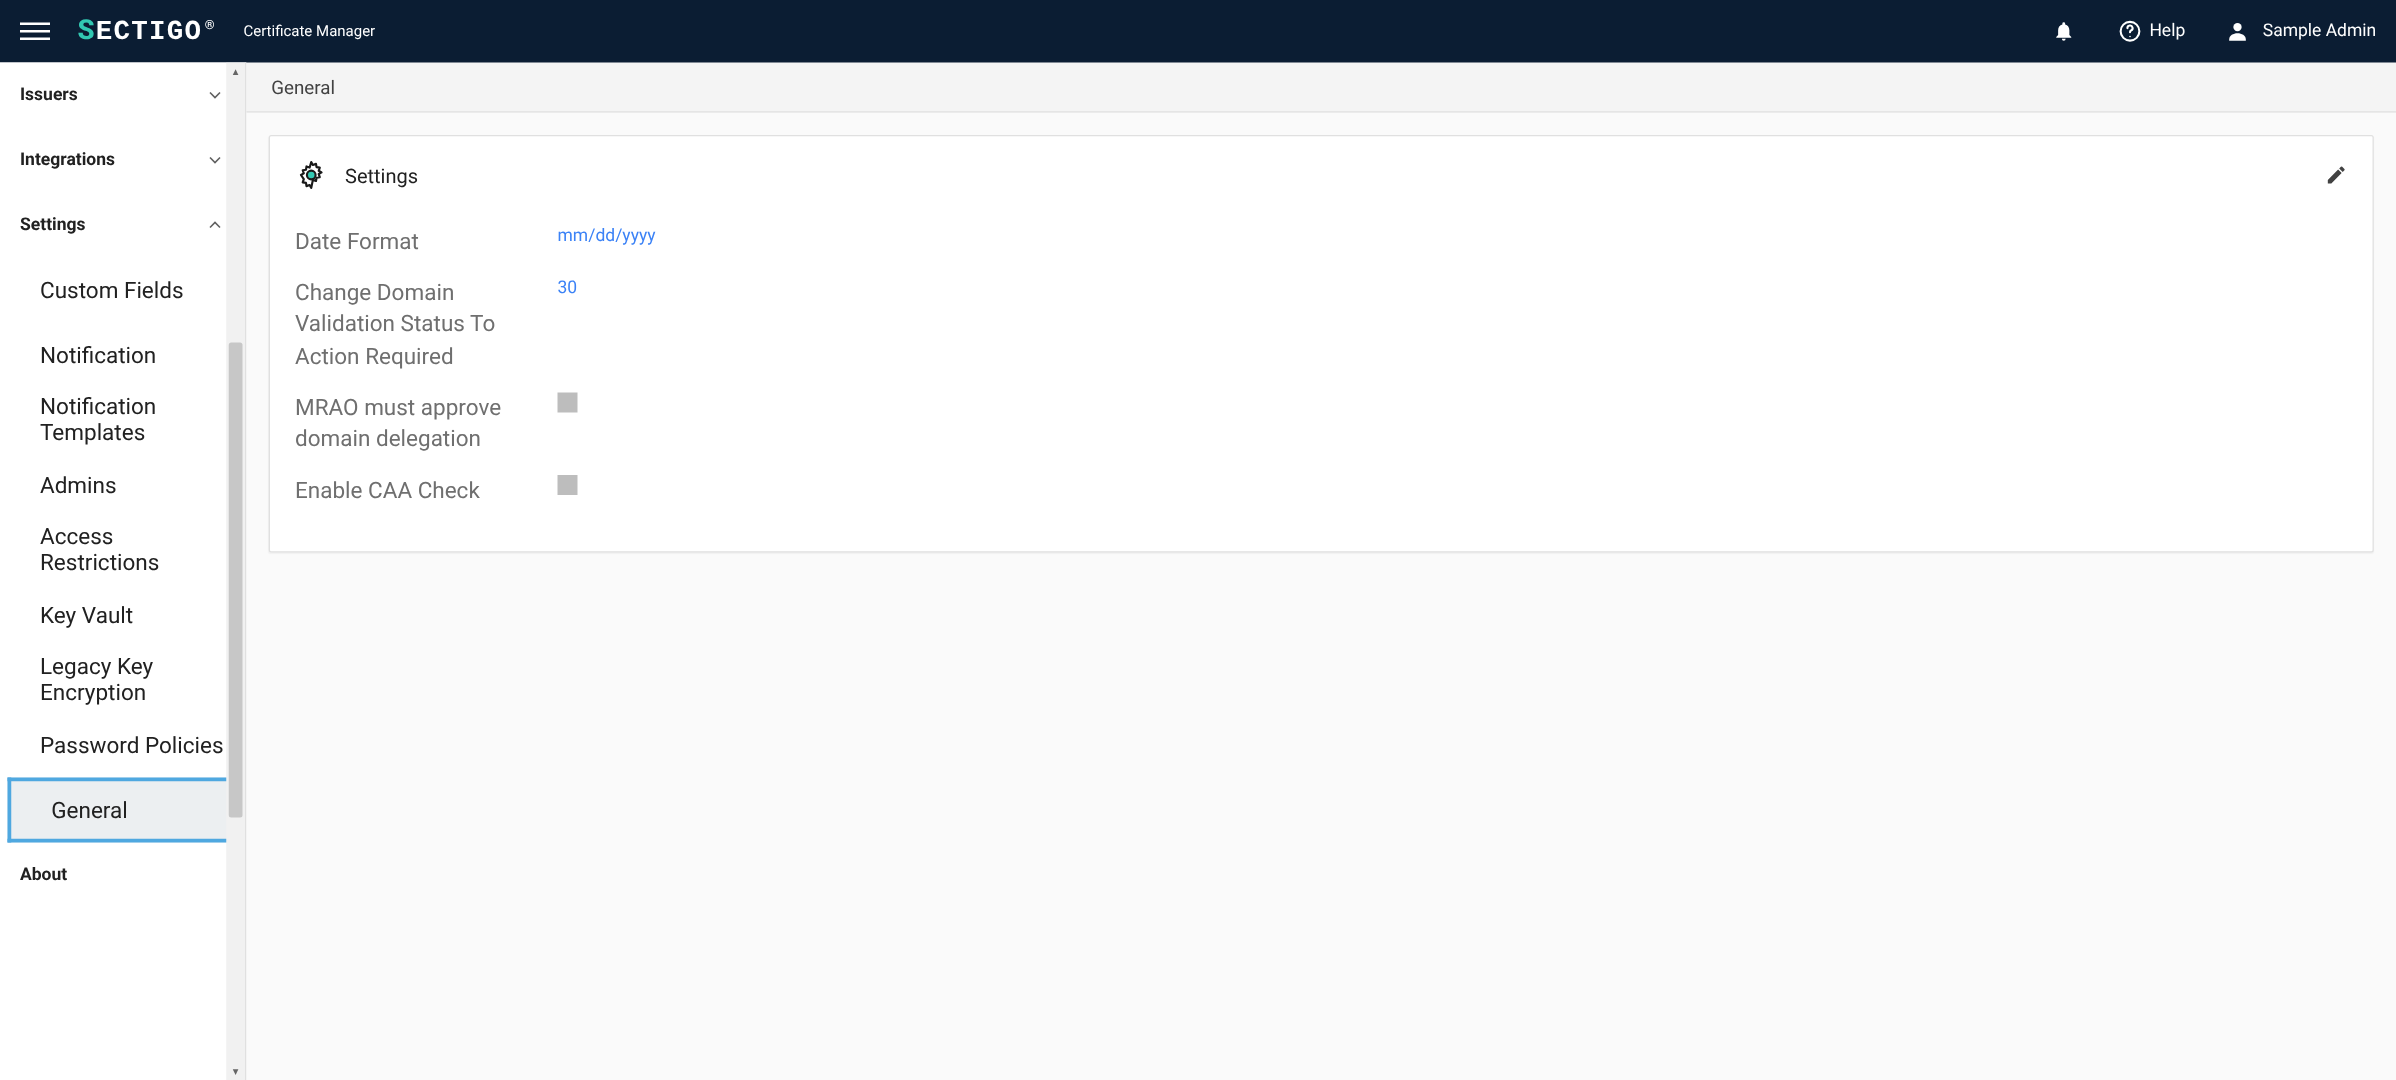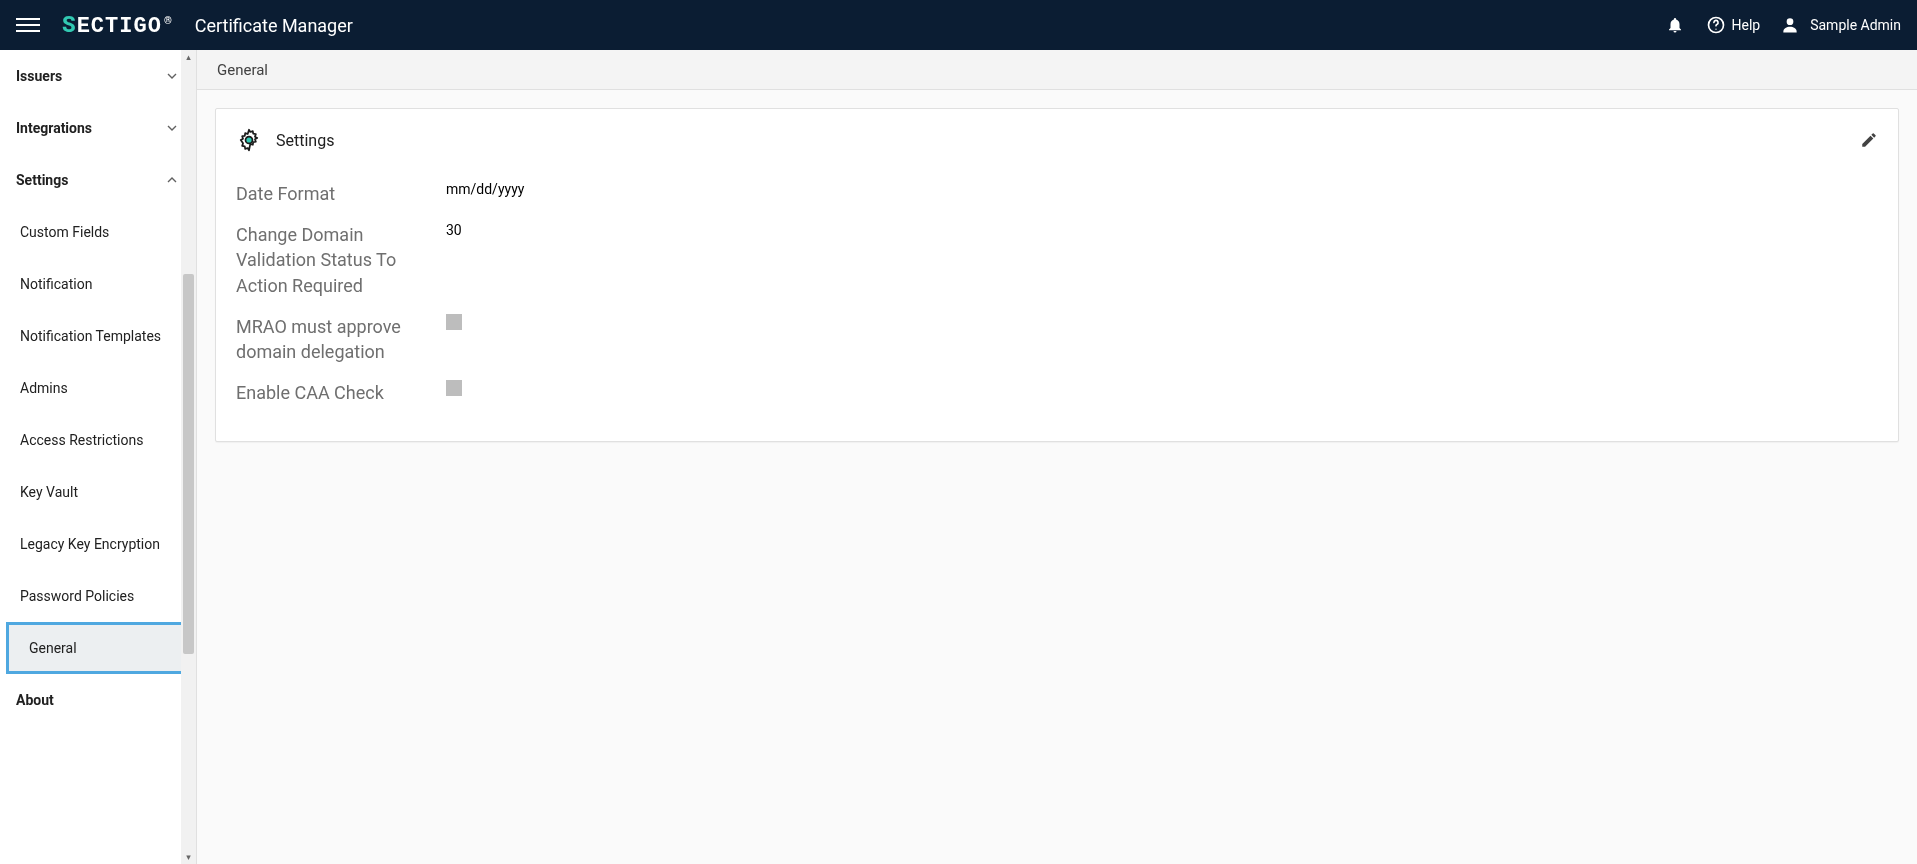--- a/index.html
+++ b/index.html
@@ -4,53 +4,53 @@
 <style>
 * { margin:0; padding:0; box-sizing:border-box; font-family:Roboto,Arial,sans-serif; }
 body { background:#fafafa; color:#212121; overflow:hidden; }
 .topbar { height:50px; background:#0b1d33; color:#fff; display:flex; align-items:center; padding:0 16px; position:relative; }
 .menu-btn { width:24px; height:24px; display:flex; flex-direction:column; justify-content:center; gap:4px; cursor:pointer; margin-right:22px; }
 .menu-btn span { display:block; height:2px; background:#fff; }
 .logo { display:flex; align-items:baseline; font-weight:700; letter-spacing:1px; margin-right:22px; }
 .logo .s { color:#32c8b2; font-size:22px; font-weight:800; }
 .logo .rest { color:#fff; font-size:22px;font-family:Liberation Mono, monospace; }
 .logo .reg { font-size:10px; color:#fff; margin-left:2px; position:relative; top:-8px; }
-.app-title { font-size:18px; font-weight:400; color:#fff;text-align:center; }
-.topbar-right { margin-left:auto; display:flex; align-items:center; gap:20px; }
+.app-title { font-size:12px; font-weight:400; color:#fff;text-align:center; }
+.topbar-right { margin-left:auto; display:flex; align-items:center; gap:32px; }
 .icon-btn { width:22px; height:22px; display:flex; align-items:center; justify-content:center; cursor:pointer; }
 .help-group { display:flex; align-items:center; gap:6px; cursor:pointer; }
 .help-group span { font-size:14px; }
 .user-group { display:flex; align-items:center; gap:10px; cursor:pointer; }
 .user-group span { font-size:14px; }
 
 .layout { display:flex; height:calc(100vh - 50px); }
 .sidebar { width:197px; background:#fff; border-right:1px solid #e0e0e0; position:relative; overflow:hidden; }
 .side-scroll { position:absolute; right:0; top:0; bottom:0; width:15px; display:flex; flex-direction:column; align-items:center; background:#f1f1f1; }
 .side-scroll .arrow { font-size:9px; color:#666; height:14px; display:flex; align-items:center; justify-content:center; cursor:pointer; }
 .side-scroll .track { flex:1; width:15px; position:relative; }
 .side-scroll .thumb { position:absolute; left:2px; right:2px; top:210px; height:380px; background:#c7c7c7; border-radius:2px; }
 
 .nav { padding-top:0; }
 .nav-item { display:flex; align-items:center; justify-content:space-between; padding:0 16px; height:52px; cursor:pointer; font-size:14px; color:#212121;font-weight:bold; }
 .nav-item .chev { font-size:18px; color:#616161; }
-.sub-item { display:flex; align-items:center; height:52px; padding-left:20px; padding-right:12px; font-size:14px; color:#212121; cursor:pointer; }
+.sub-item { display:flex; align-items:center; height:52px; padding-left:32px; padding-right:12px; font-size:18px; color:#212121; cursor:pointer; }
 .sub-item.active { background:#eceff1; border:3px solid #4fa8e0; border-right:4px solid #1fb698; margin:0 6px 0 6px; }
 
 .main { flex:1; display:flex; flex-direction:column; background:#fafafa; }
 .page-header { height:40px; background:#f4f4f4; border-bottom:1px solid #e0e0e0; display:flex; align-items:center; padding:0 20px; font-size:15px; color:#424242; }
 .content { padding:18px; }
 .card { background:#fff; border:1px solid #e0e0e0; border-radius:2px; padding:18px 20px 28px 20px; box-shadow:0 1px 1px rgba(0,0,0,0.04); }
 .card-head { display:flex; align-items:center; margin-bottom:20px; }
 .gear-icon { width:26px; height:26px; margin-right:14px; }
 .card-title { font-size:16px; font-weight:400; color:#212121; }
 .edit-btn { margin-left:auto; cursor:pointer; color:#424242; }
 
 .row { display:flex; align-items:flex-start; padding:8px 0; }
 .row .label { width:210px; font-size:18px; color:#6f6f6f; line-height:1.4; padding-right:10px; }
-.row .value { font-size:14px; color:#000000; }
+.row .value { font-size:14px; color:#3b82f6; }
 .checkbox { width:16px; height:16px; background:#bdbdbd; display:inline-block; }
 
 svg { display:block; }
 </style>
 </head>
 <body>
 
 <div class="topbar">
   <div class="menu-btn">
     <span></span>

